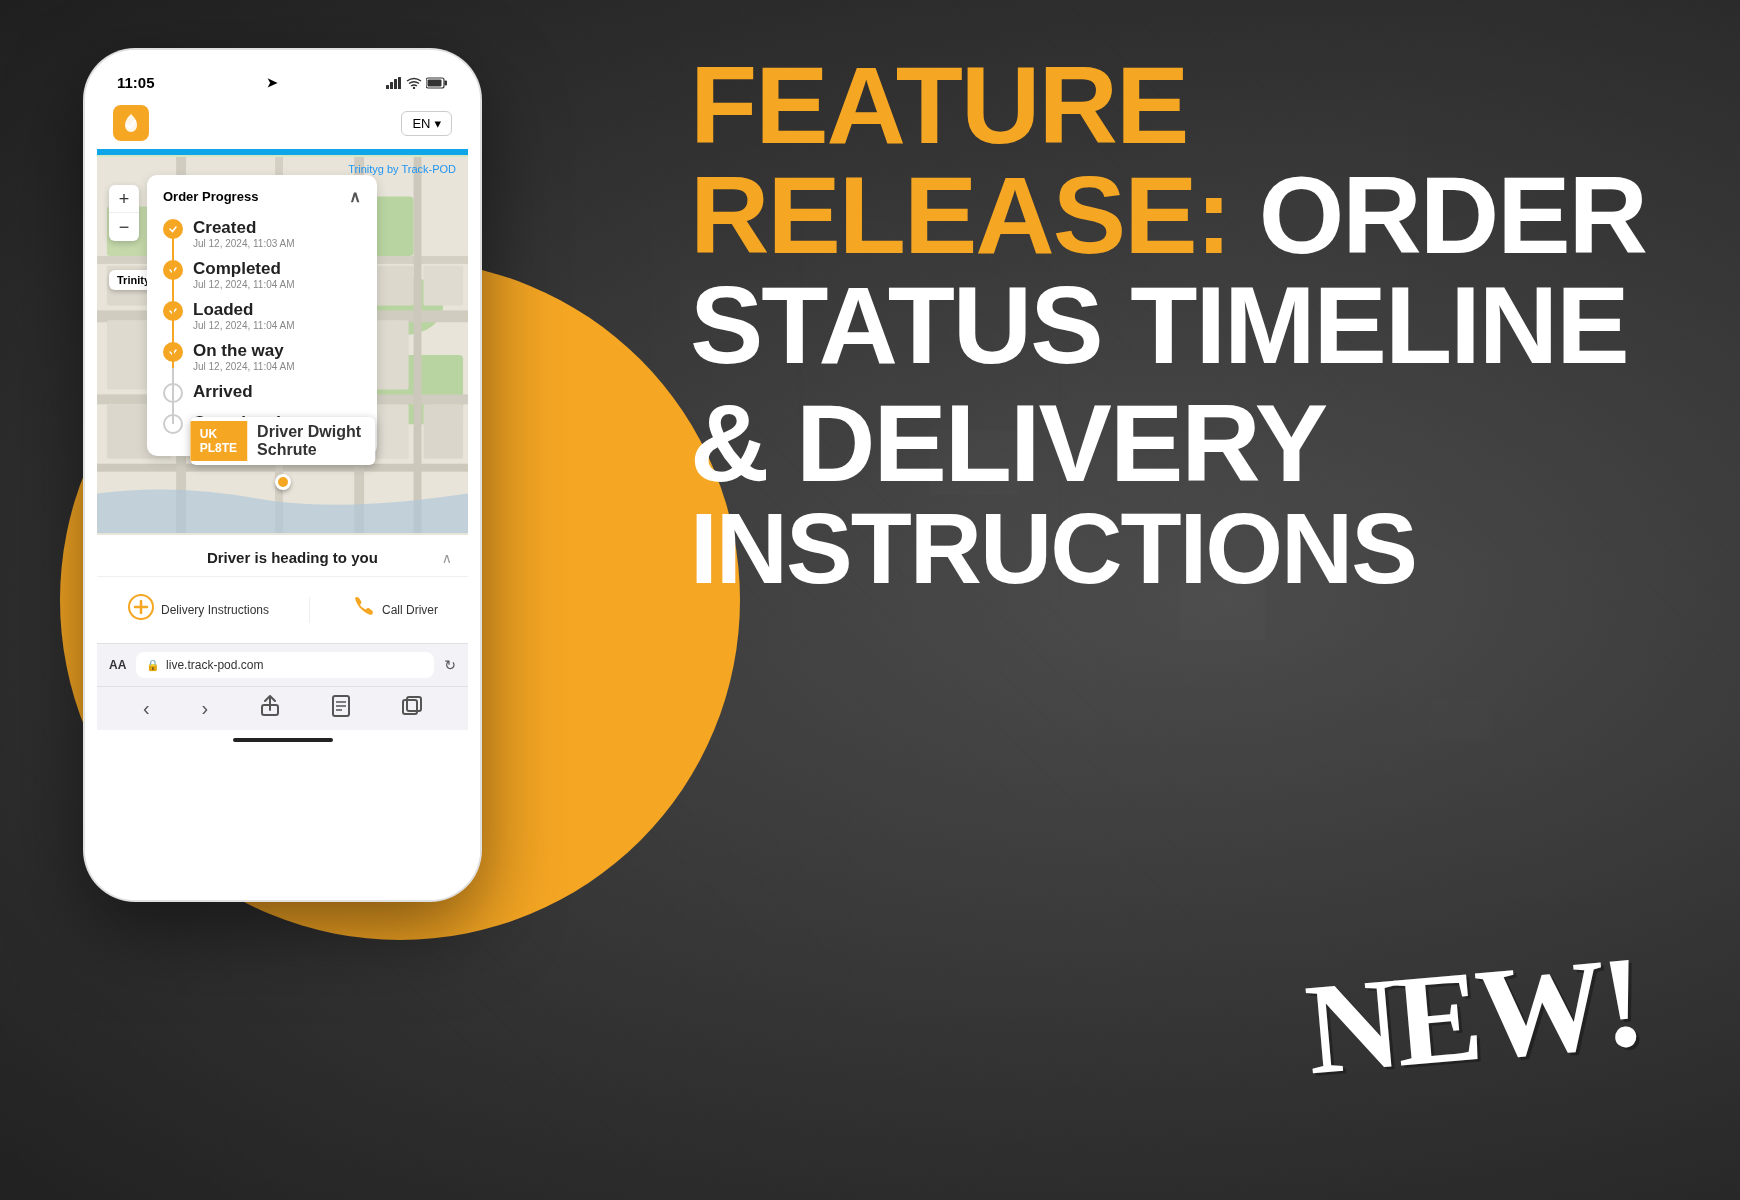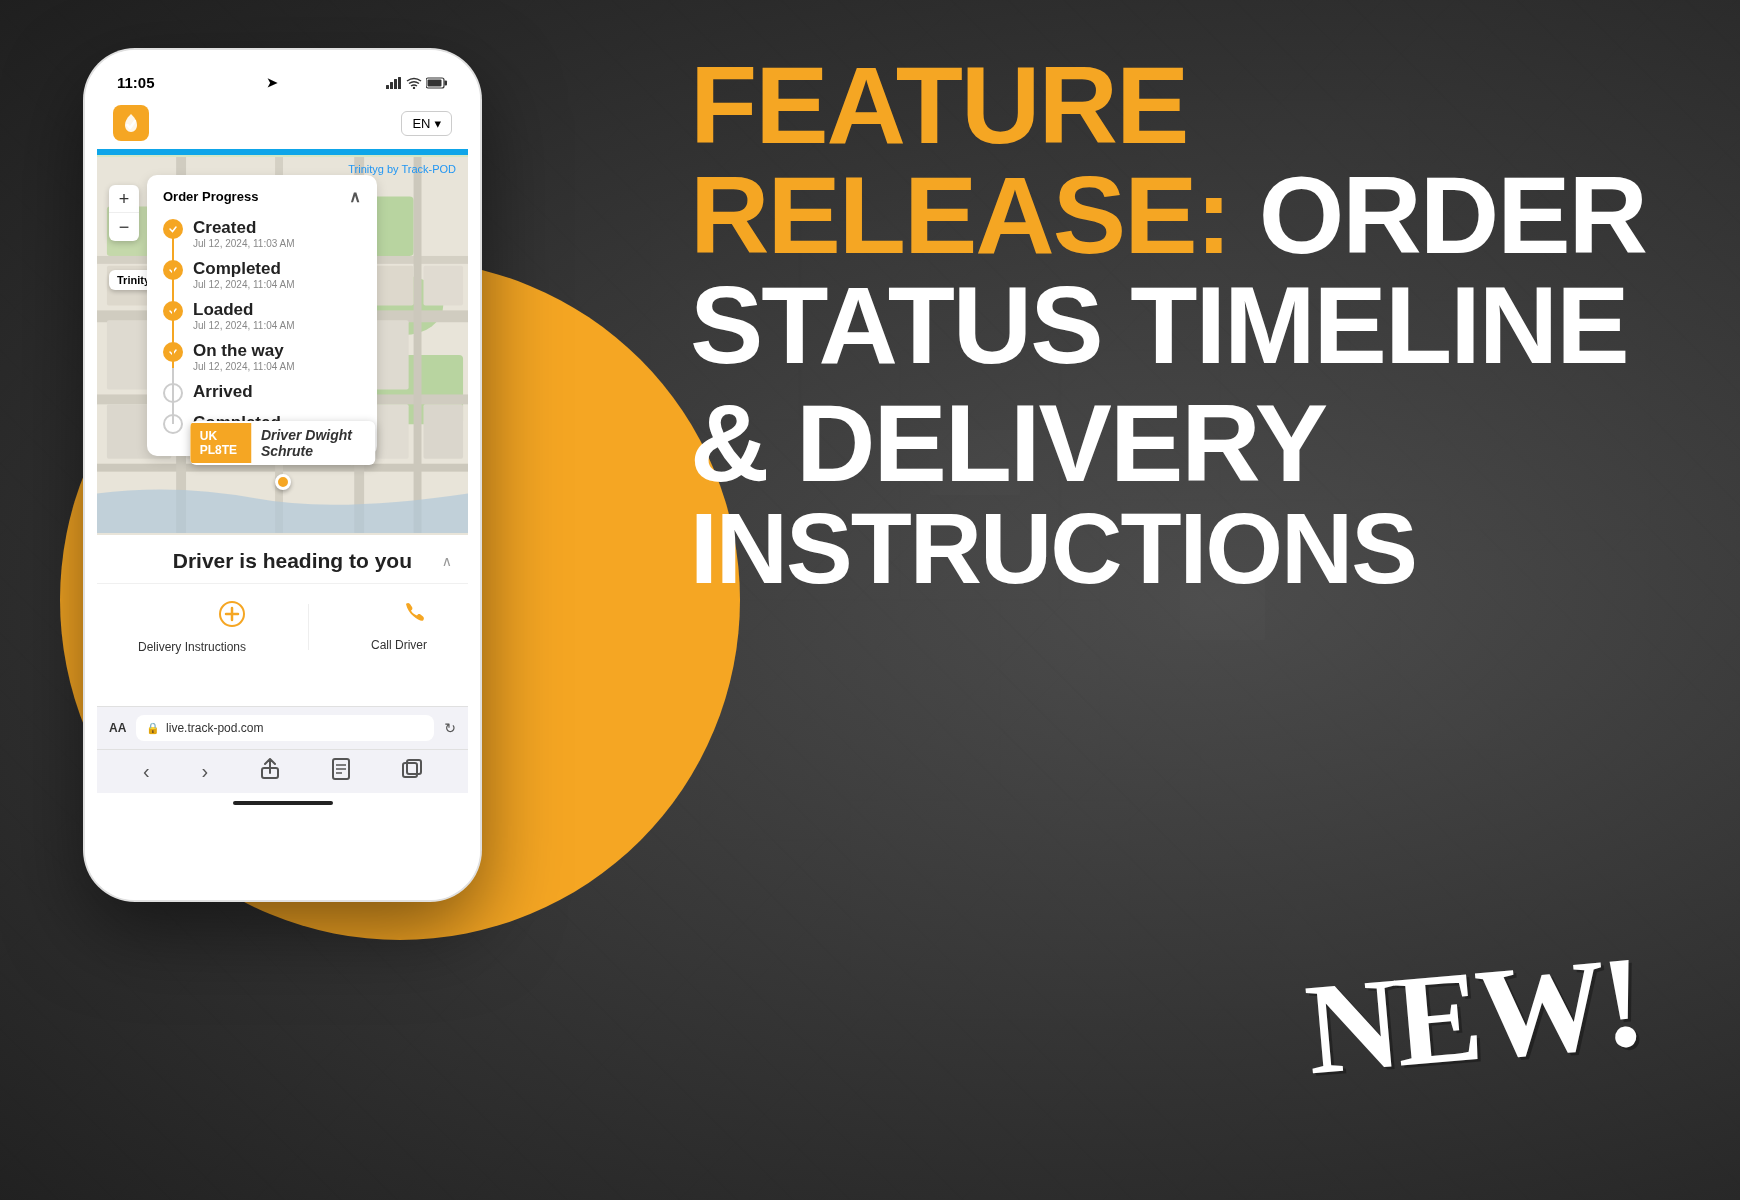--- a/index.html
+++ b/index.html
@@ -376,23 +376,22 @@
     .plate-badge {
       background: #F5A623;
       color: white;
       font-weight: 700;
       font-size: 12px;
       padding: 6px 10px;
     }
 
     .driver-info {
       padding: 6px 10px;
-      font-size: 14px;
+      font-size: 16px;
       color: #333;
-      font-style: italic;
     }
 
     .driver-info span { font-weight: 600; }
 
     
     .orange-dot {
       position: absolute;
       bottom: 45px;
       left: 50%;
       transform: translateX(-50%);
@@ -417,36 +416,36 @@
       justify-content: space-between;
       border-bottom: 1px solid #f0f0f0;
     }
 
     .heading-bar .chevron-up {
       font-size: 14px;
       color: #999;
     }
 
     .heading-text {
-      font-size: 21px;
+      font-size: 15px;
       font-weight: 600;
       color: #222;
     }
 
     .action-buttons {
       display: flex;
       justify-content: space-around;
       padding: 16px 20px;
       gap: 20px;
     }
 
     .action-btn {
       display: flex;
-      flex-direction: column;
-      align-items: flex-end;
+      flex-direction: row;
+      align-items: center;
       gap: 6px;
       cursor: pointer;
     }
 
     .action-btn-icon {
       font-size: 22px;
       color: #F5A623;
     }
 
     .action-btn-label {
@@ -456,21 +455,20 @@
     }
 
     
     .browser-bar {
       background: #f2f2f7;
       padding: 8px 12px;
       display: flex;
       align-items: center;
       gap: 10px;
       border-top: 1px solid #e0e0e0;
-      margin-top: 36px;
     }
 
     .browser-aa {
       font-size: 12px;
       font-weight: 600;
       color: #333;
     }
 
     .url-bar {
       flex: 1;

